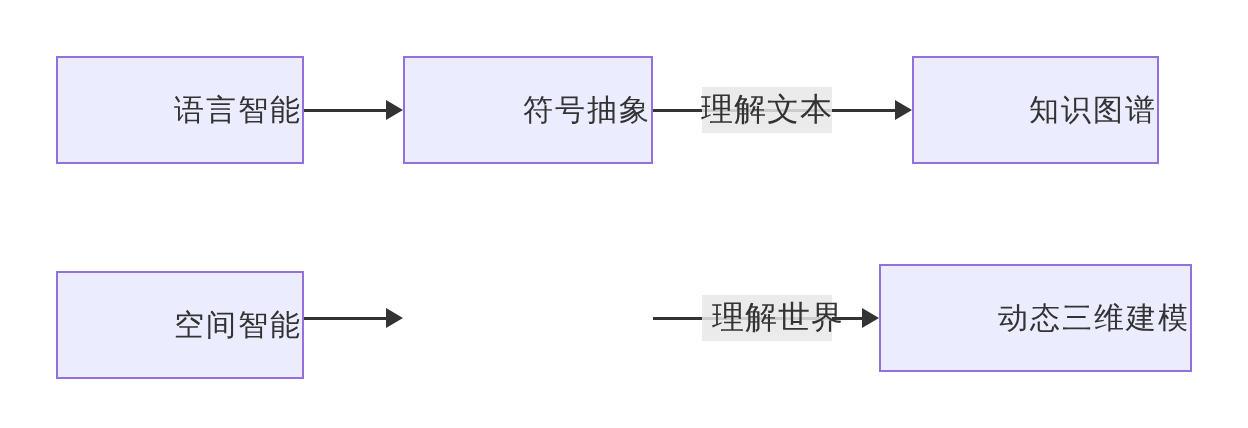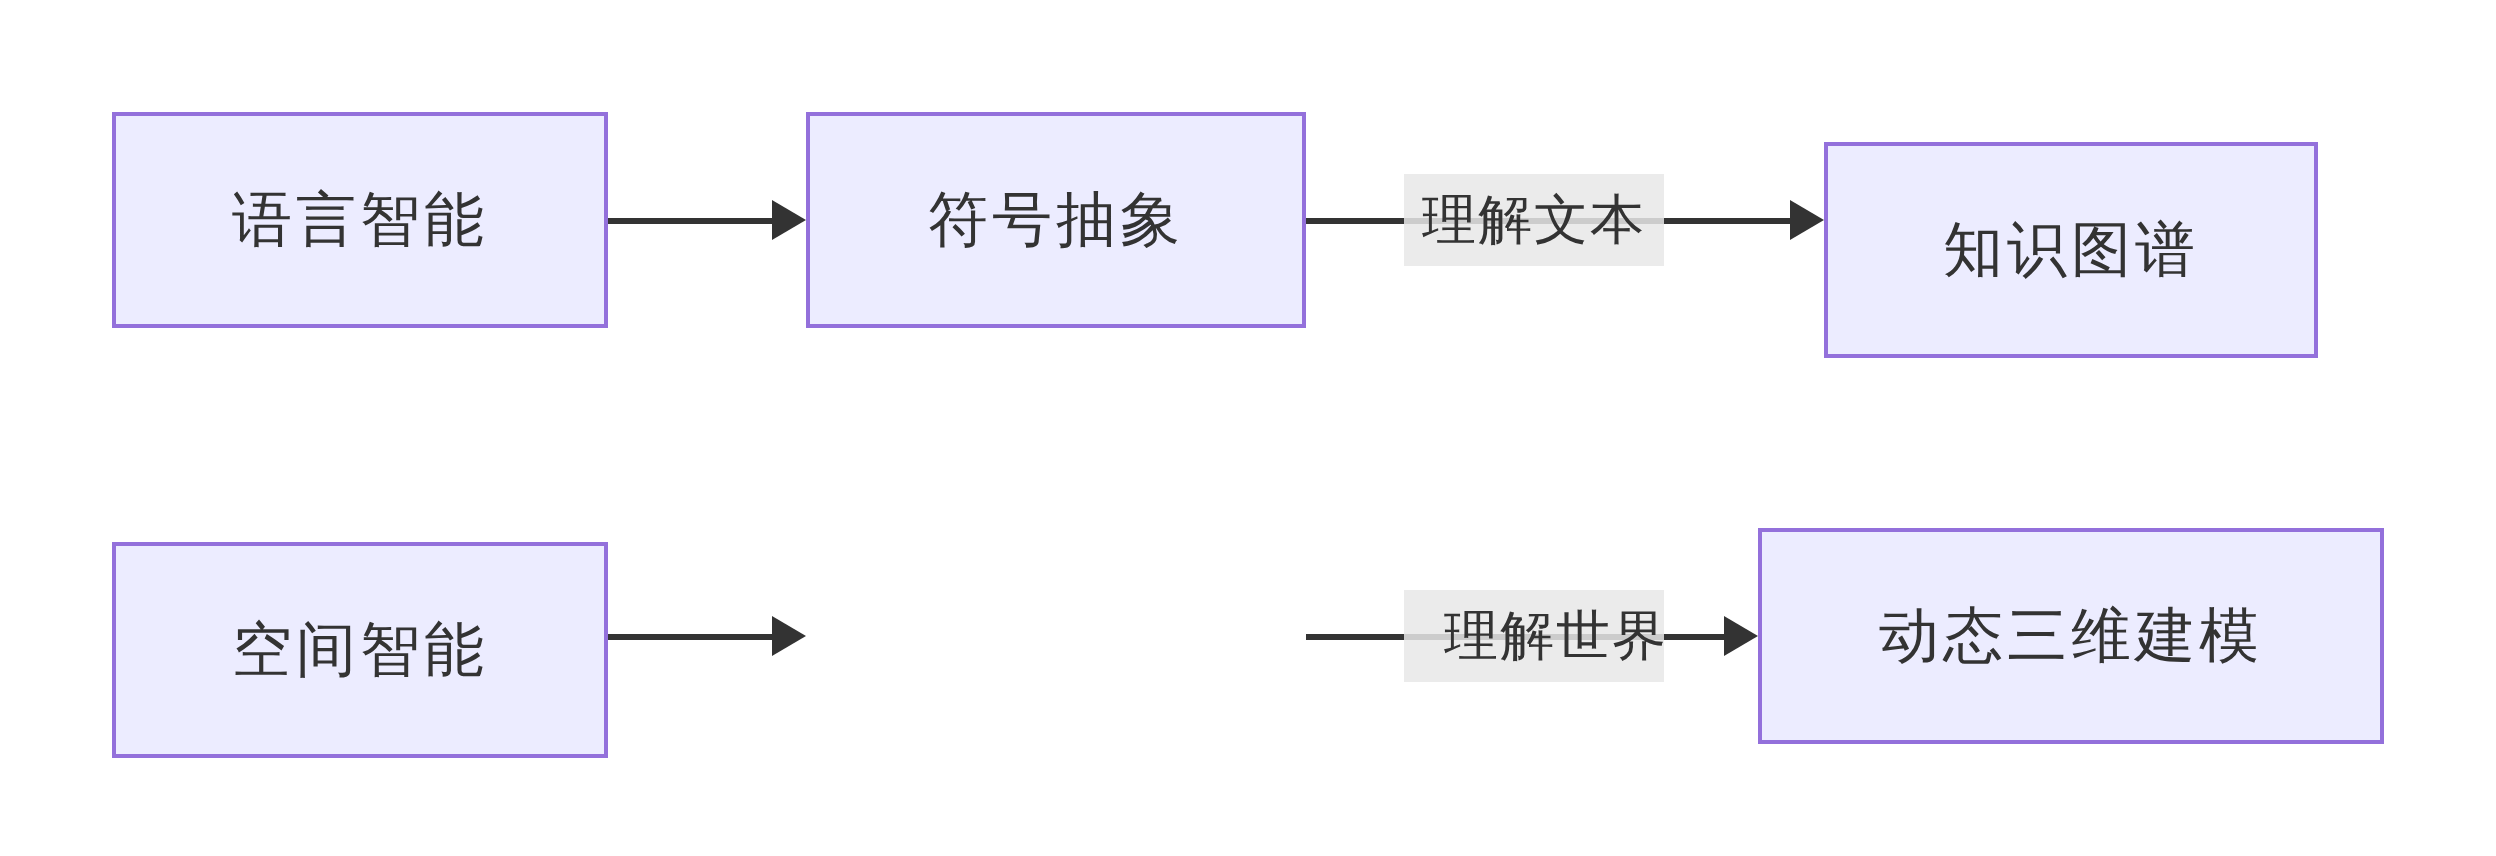--- a/index.html
+++ b/index.html
@@ -18,21 +18,21 @@
   .node {
     position: absolute;
     box-sizing: border-box;
     background: #ECECFF;
     border: 2.5px solid #9370DB;
     color: #333333;
     font-size: 30px;
     letter-spacing: 2px;
     display: flex;
     align-items: center;
-    justify-content: center;
+    justify-content: flex-end;
     z-index: 1;
   }
   .edge-line {
     position: absolute;
     height: 3px;
     background: #333333;
     z-index: 0;
   }
   .arrowhead {
     position: absolute;
@@ -41,32 +41,32 @@
     border-top: 10px solid transparent;
     border-bottom: 10px solid transparent;
     border-left: 17px solid #333333;
     z-index: 1;
   }
   .edge-label {
     position: absolute;
     box-sizing: border-box;
     background: rgba(232, 232, 232, 0.85);
     color: #333333;
-    font-size: 27px;
+    font-size: 32px;
     letter-spacing: 1px;
     display: flex;
     align-items: center;
     justify-content: center;
     z-index: 2;
     white-space: nowrap;
   }
   
   .n-language   { left: 56px;  top: 56px;  width: 248px; height: 108px; }
   .n-symbolic   { left: 403px; top: 56px;  width: 250px; height: 108px; }
-  .n-knowledge  { left: 912px; top: 56px;  width: 247px; height: 108px; margin-top: 15px; }
+  .n-knowledge  { left: 912px; top: 56px;  width: 247px; height: 108px; }
   .e1-line { left: 304px; top: 108.5px; width: 84px; }
   .e1-head { left: 386px; top: 100px; }
   .e2-line { left: 653px; top: 108.5px; width: 244px; }
   .e2-head { left: 895px; top: 100px; }
   .l-text  { left: 702px; top: 87px;  width: 130px; height: 46px; }
   
   .n-spatial    { left: 56px;  top: 271px; width: 248px; height: 108px; }
   .n-physical   { left: 403px; top: 264px; width: 250px; height: 108px; }
   .n-dynamic3d  { left: 879px; top: 264px; width: 313px; height: 108px; }
   .e3-line { left: 304px; top: 316.5px; width: 84px; }

